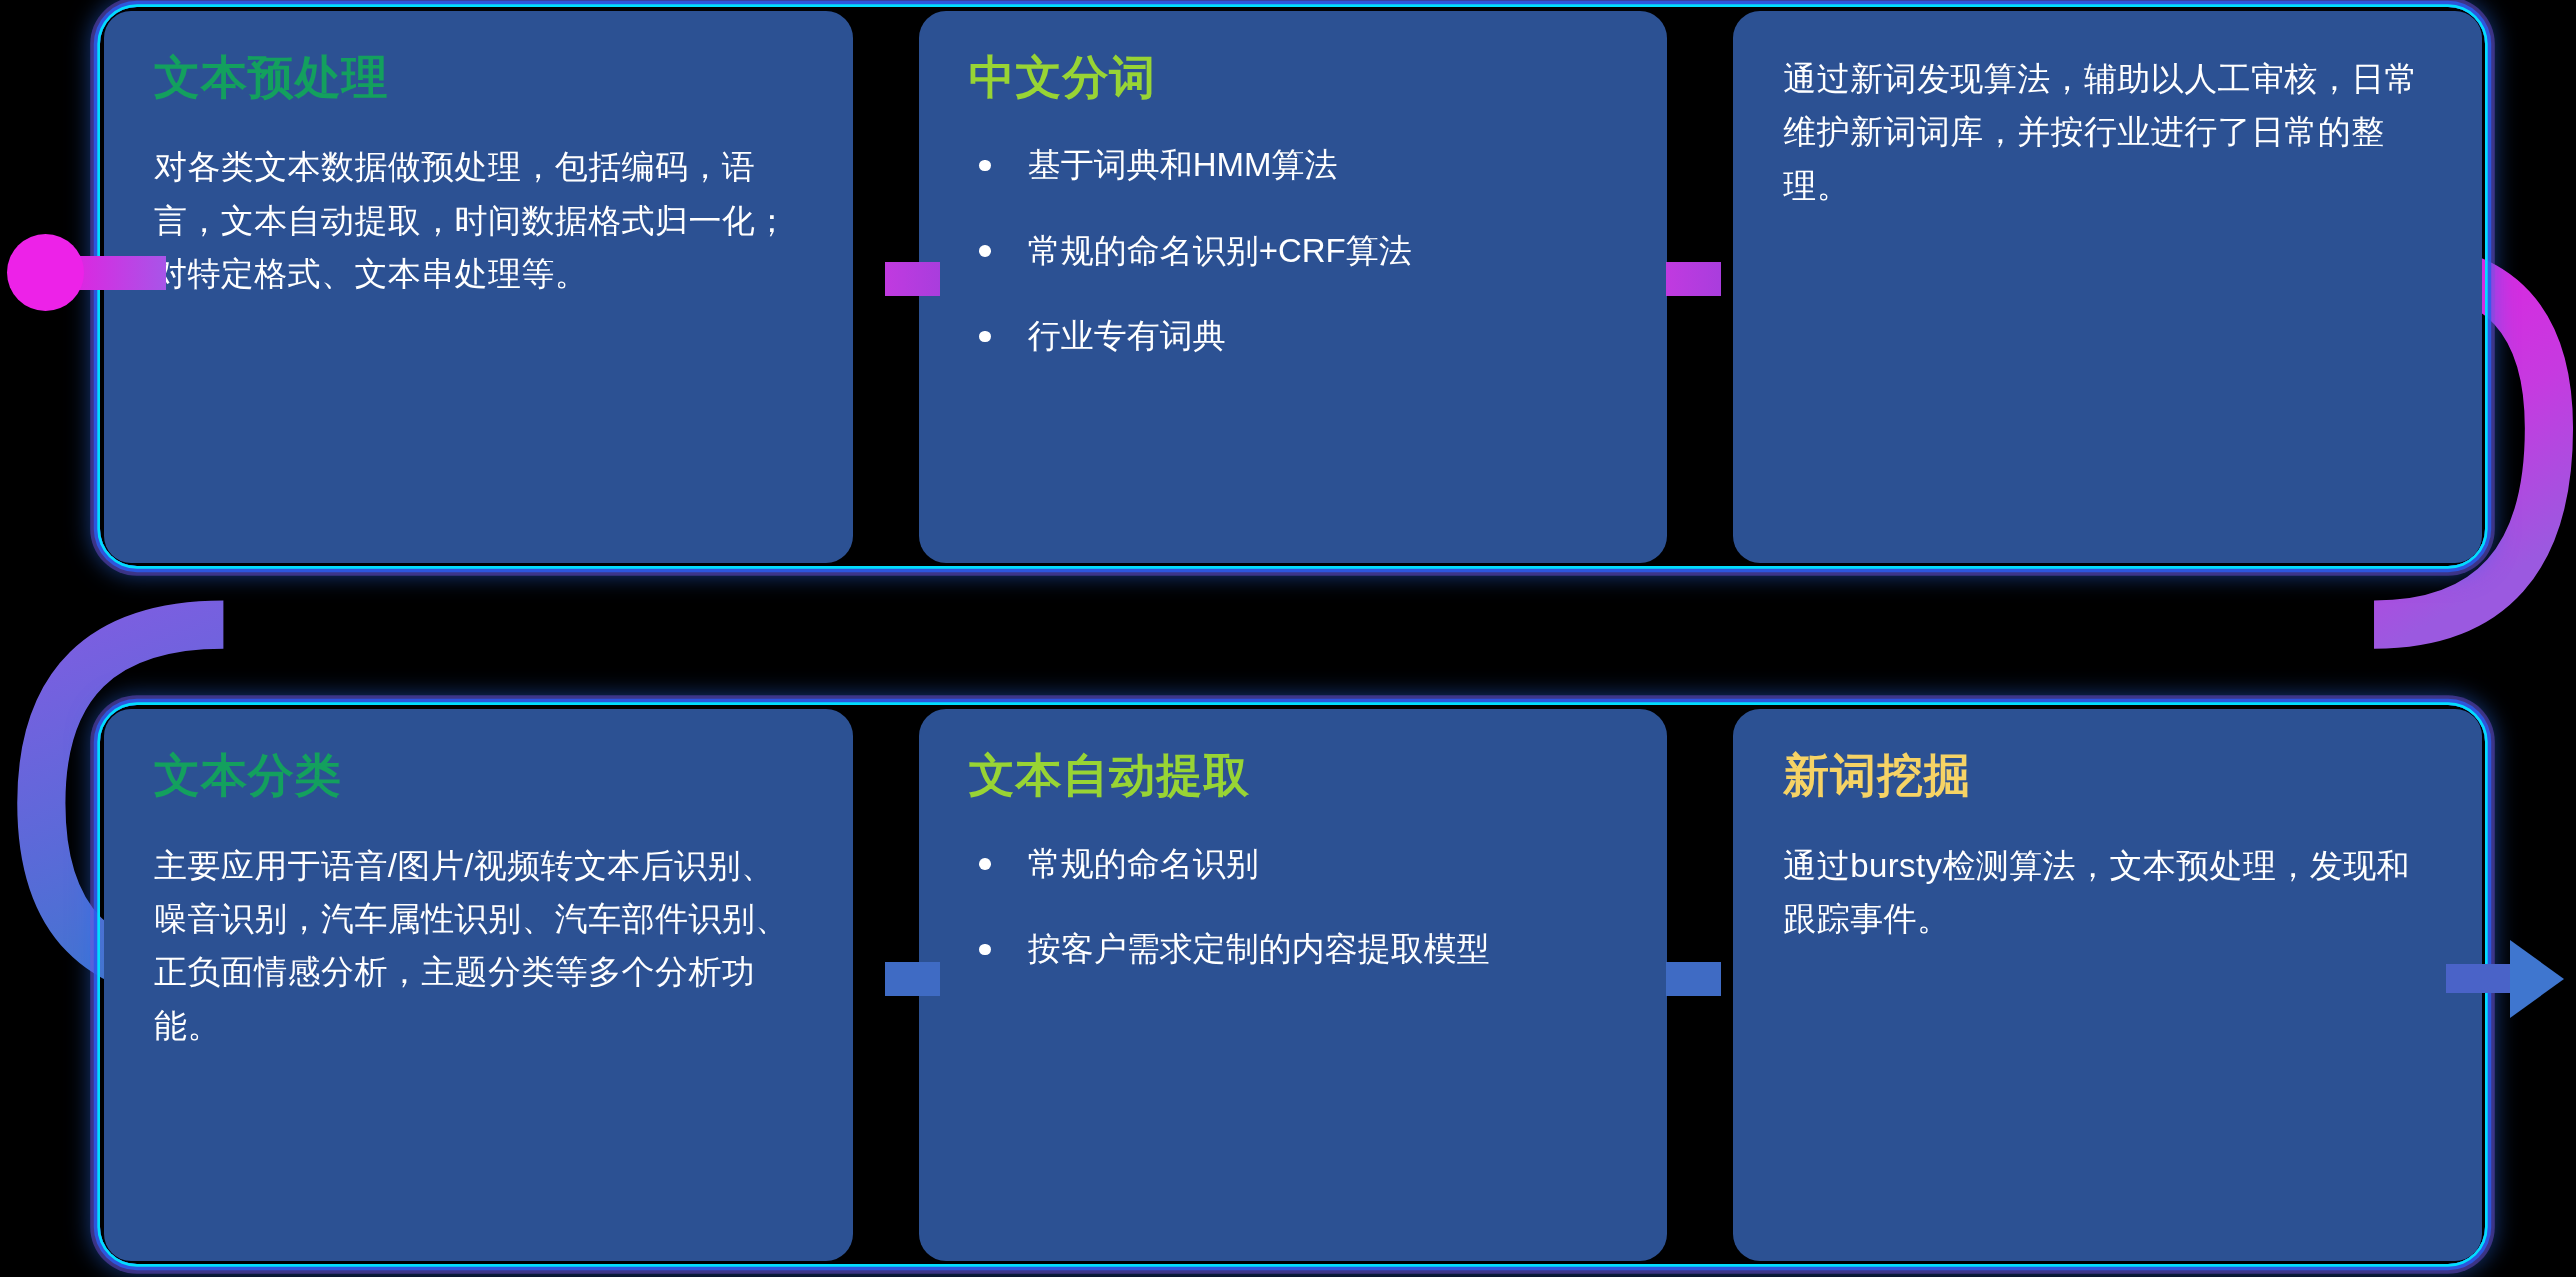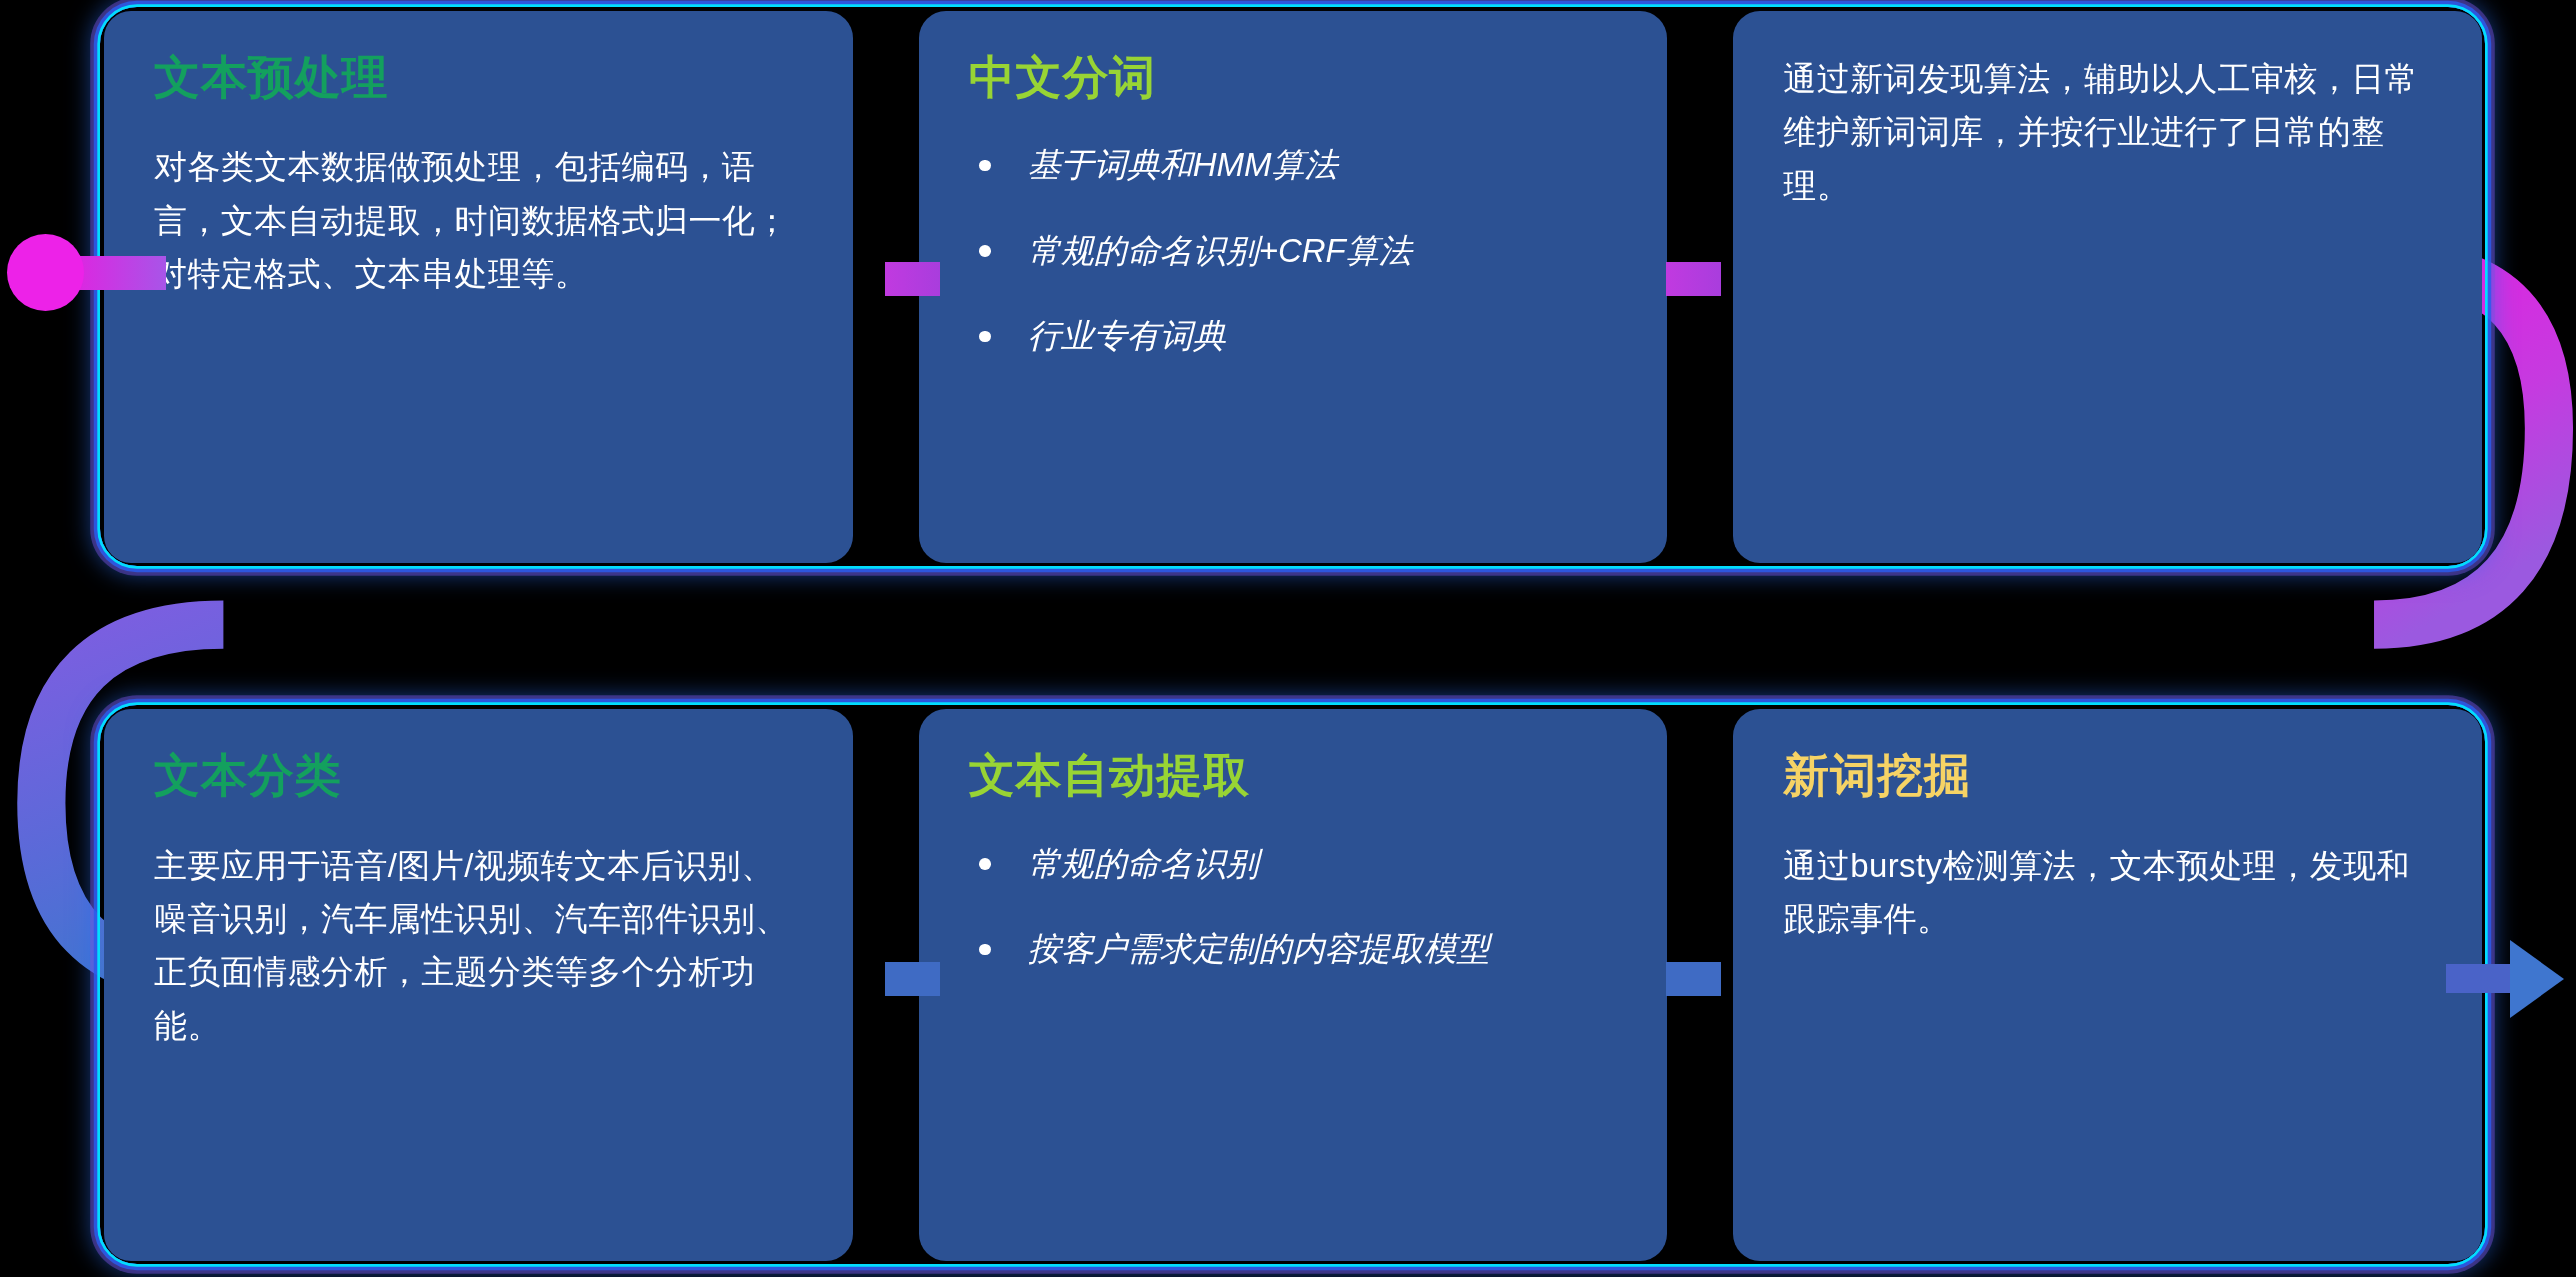--- a/index.html
+++ b/index.html
@@ -119,21 +119,21 @@
   .title-yellow { color: #f6d365; }
 
   .card-body {
     color: #ffffff;
     font-size: 33px;
     line-height: 1.62;
     letter-spacing: 0.4px;
     max-width: 696px;
   }
 
-  .bullets { list-style: none; font-style: italic; }
+  .bullets { list-style: none; }
   .bullets li {
     position: relative;
     color: #ffffff;
     font-size: 33px;
     line-height: 1.5;
     padding-left: 59px;
     margin-bottom: 36px;
     white-space: nowrap;
   }
   .bullets li::before {

